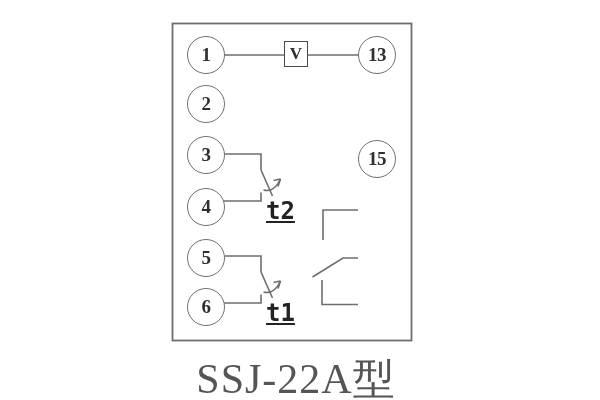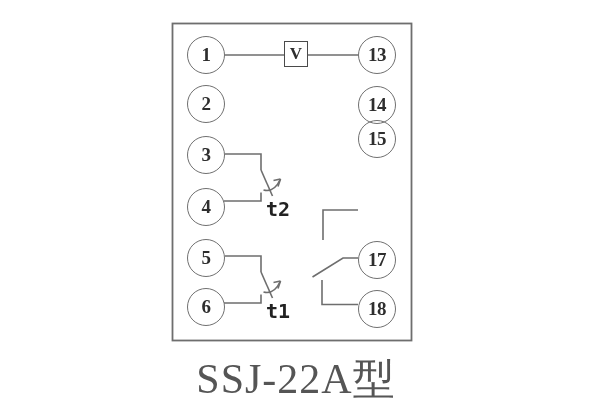--- a/index.html
+++ b/index.html
@@ -50,22 +50,23 @@
     align-items: center;
     justify-content: center;
     font-size: 17px;
     font-weight: 700;
     color: var(--digit, #2e2e2e);
   }
   .tlabel {
     position: absolute;
     font-family: "DejaVu Sans Mono", "Liberation Mono", monospace;
     font-weight: 700;
-    font-size: 20px;
+    font-size: 24px;
     color: var(--label, #222222);
+    text-decoration: underline;
   }
   .tlabel.t2 { left: 266px; top: 197px; }
   .tlabel.t1 { left: 266px; top: 299px; }
   .title {
     position: absolute;
     left: 296px;
     top: 351px;
     transform: translateX(-50%);
     font-size: 42px;
     letter-spacing: 1px;
@@ -110,24 +111,21 @@
   </svg>
 
   <div class="term" style="left:187px; top:36px">1</div>
   <div class="term" style="left:187px; top:85px">2</div>
   <div class="term" style="left:187px; top:136px">3</div>
   <div class="term" style="left:187px; top:188px">4</div>
   <div class="term" style="left:187px; top:239px">5</div>
   <div class="term" style="left:187px; top:288px">6</div>
 
   <div class="term" style="left:358px; top:36px">13</div>
-  <div class="term" style="left:358px; top:86px">14</div>
-  <div class="term" style="left:358px; top:120px">15</div>
-  <div class="term" style="left:358px; top:241px">17</div>
-  <div class="term" style="left:358px; top:290px">18</div>
+  <div class="term" style="left:358px; top:140px">15</div>
 
   <div class="meter">
     <span>V</span>
   </div>
 
   <div class="tlabel t2">t2</div>
   <div class="tlabel t1">t1</div>
 
   <div class="title">SSJ-22A型</div>
 

